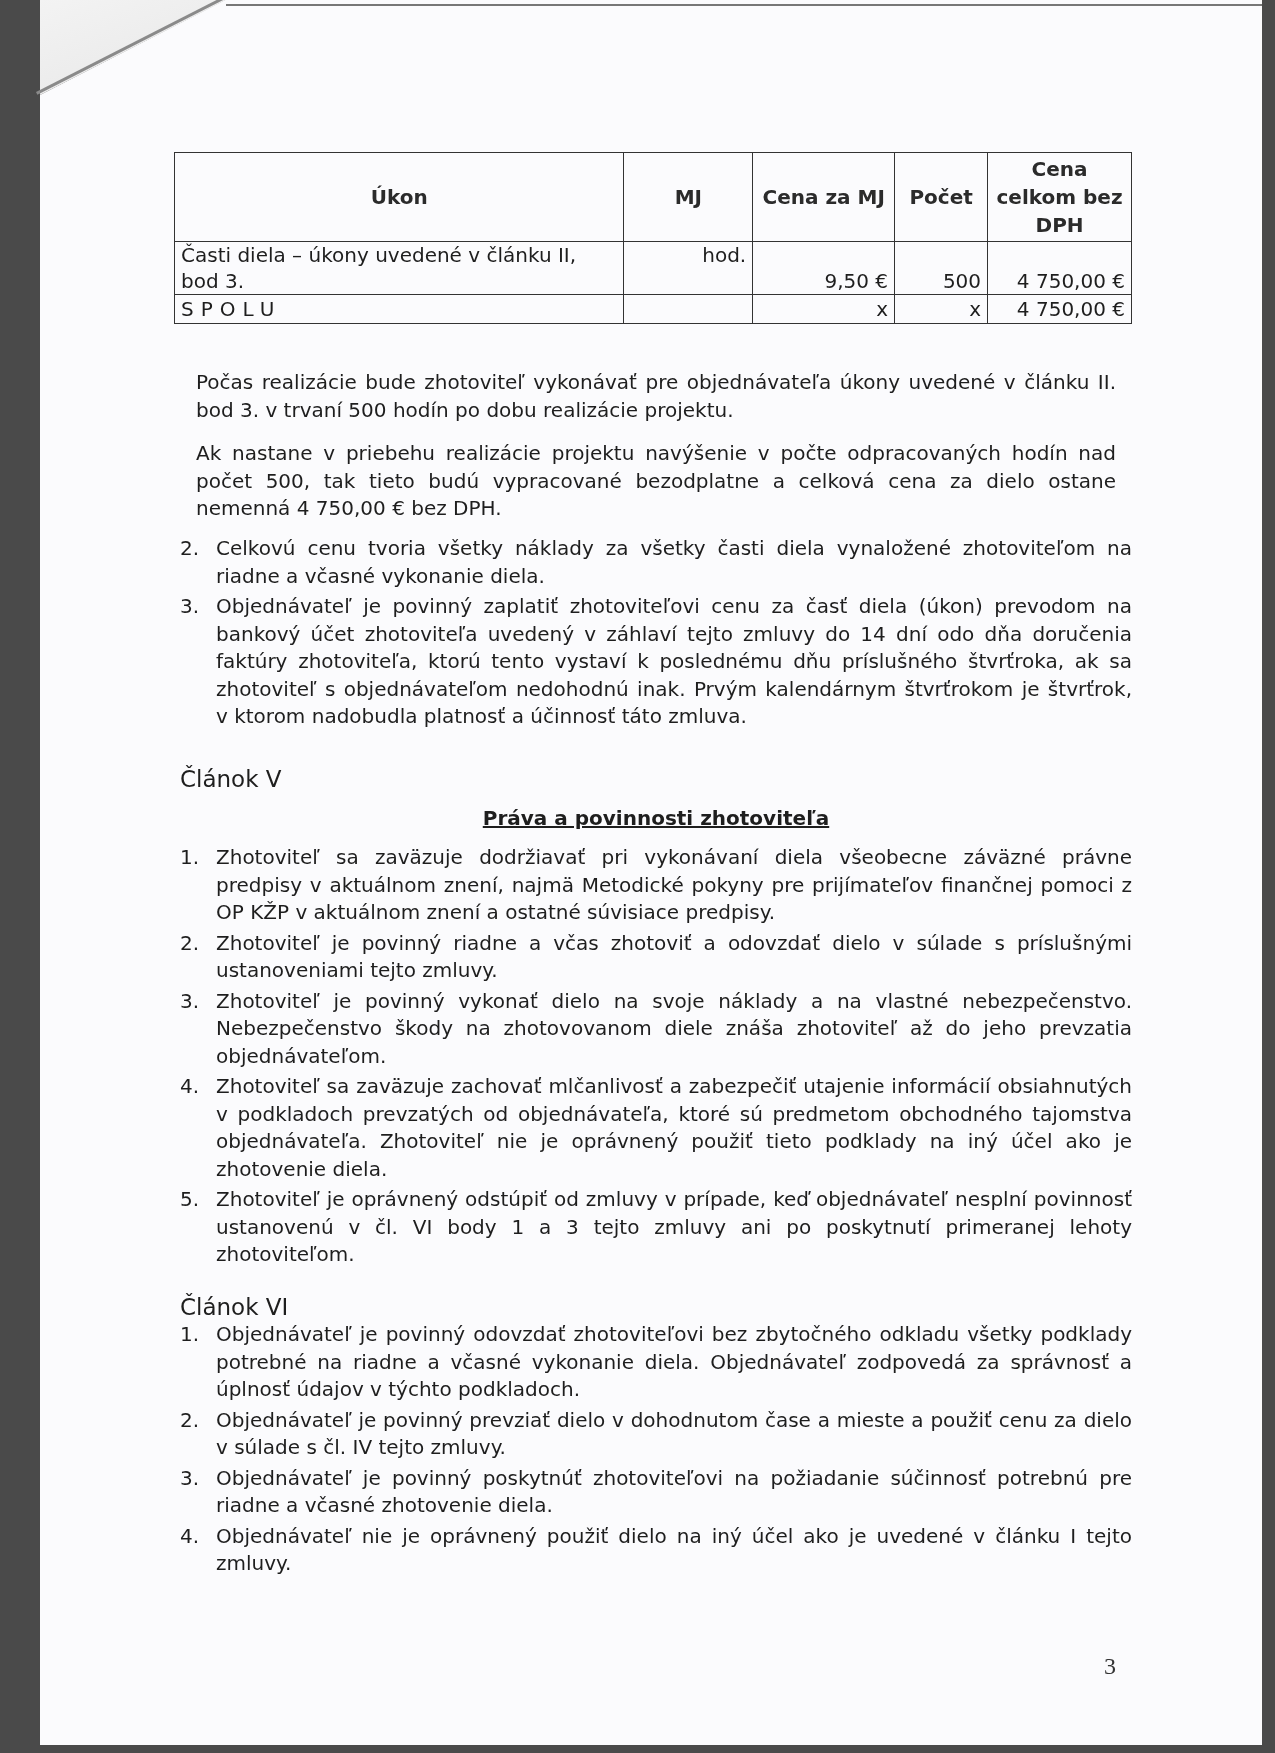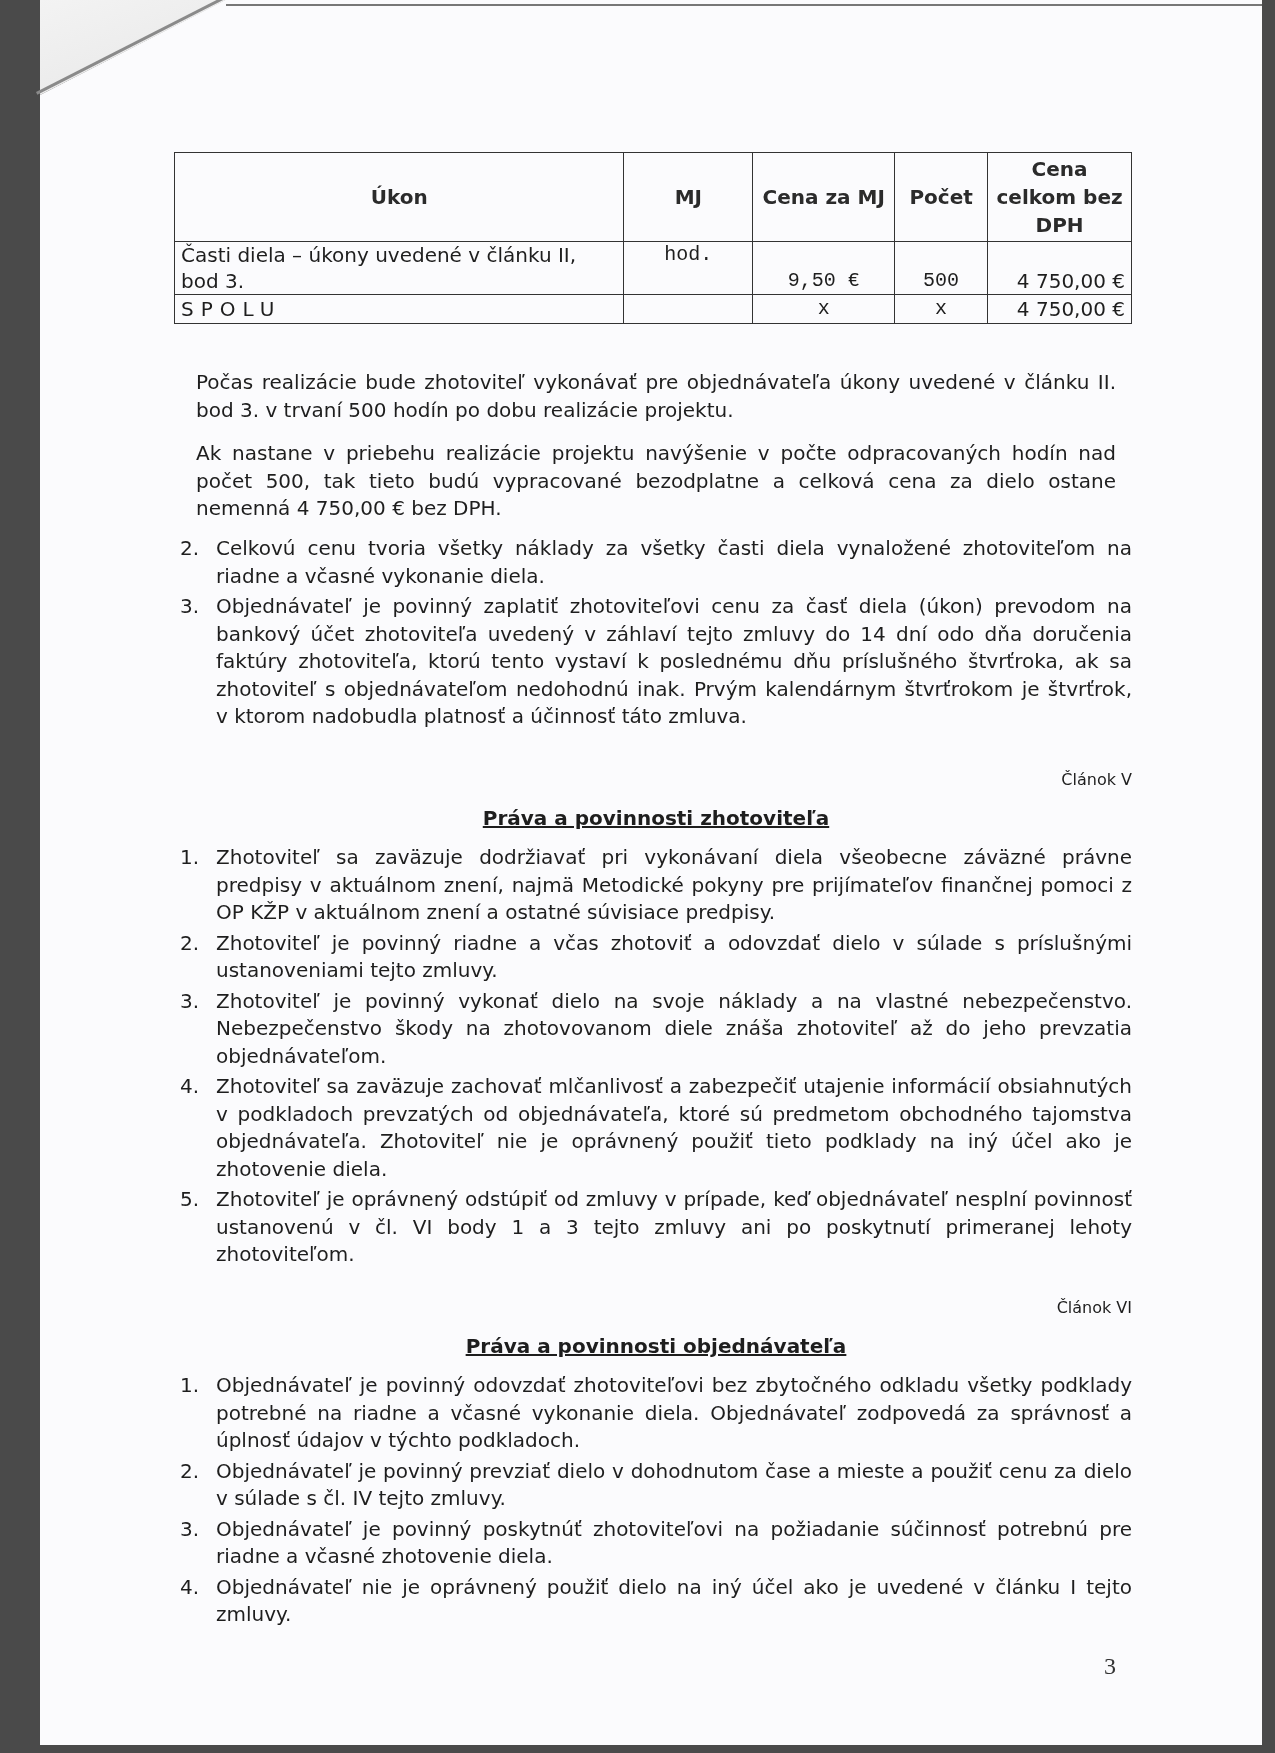--- a/index.html
+++ b/index.html
@@ -26,32 +26,32 @@
   }
   .topline { position:absolute; left: 226px; top: 4px; width: 1036px; height: 2px; background: #777; }
   .content { position: absolute; left: 0; top: 0; width: 1275px; }
 
   table.price {
     position: absolute; left: 174px; top: 152px; width: 958px;
     border-collapse: collapse; font-size: 20px;
   }
   table.price td, table.price th { border: 1.5px solid #333; padding: 0 6px; vertical-align: middle; margin-top: 44px; }
   table.price th { font-weight: bold; text-align: center; height: 88px; line-height: 28px; color:#2b2b2b; }
-  table.price td.c { text-align: center; font-family: Liberation Mono, monospace; }
+  table.price td.c { text-align: right; }
   table.price td.r { text-align: right; }
   .row1 td { height: 48px; line-height: 26px; }
   .row2 td { height: 28px; line-height: 26px; }
   .spolu { letter-spacing: 7px; }
 
   .txt { position: absolute; left: 180px; width: 952px; font-size: 20px; line-height: 27.5px; text-align: justify; }
   .par { margin: 16px; }
   ol.items { list-style: none; margin: 0; padding: 0; }
   ol.items li { position: relative; padding-left: 36px; margin: 0 0 3px 0; text-align: justify; }
   ol.items li .num { position: absolute; left: 0; top: 0; }
-  .art-title { text-align: right; margin: 0; font-size: 16px; line-height: 27px; }
+  .art-title { text-align: left; margin: 0; font-size: 23px; line-height: 27px; }
   .art-head { text-align: center; margin: 12px; font-weight: bold; text-decoration: underline; font-size: 20px; line-height: 27px; }
   .pagenum { position: absolute; left: 1104px; top: 1653px; font-family: "Liberation Serif", serif; font-size: 24px; color: #333; }
 </style>
 </head>
 <body>
 
 <div class="page"></div>
 <div class="fold"></div>
 <div class="fold-edge"></div>
 <div class="topline"></div>
@@ -110,21 +110,20 @@
       <li><span class="num">1.</span><span>Zhotoviteľ sa zaväzuje dodržiavať pri vykonávaní diela všeobecne záväzné právne predpisy v aktuálnom znení, najmä Metodické pokyny pre prijímateľov finančnej pomoci z OP KŽP v aktuálnom znení a ostatné súvisiace predpisy.</span></li>
       <li><span class="num">2.</span><span>Zhotoviteľ je povinný riadne a včas zhotoviť a odovzdať dielo v súlade s príslušnými ustanoveniami tejto zmluvy.</span></li>
       <li><span class="num">3.</span><span>Zhotoviteľ je povinný vykonať dielo na svoje náklady a na vlastné nebezpečenstvo. Nebezpečenstvo škody na zhotovovanom diele znáša zhotoviteľ až do jeho prevzatia objednávateľom.</span></li>
       <li><span class="num">4.</span><span>Zhotoviteľ sa zaväzuje zachovať mlčanlivosť a zabezpečiť utajenie informácií obsiahnutých v podkladoch prevzatých od objednávateľa, ktoré sú predmetom obchodného tajomstva objednávateľa. Zhotoviteľ nie je oprávnený použiť tieto podklady na iný účel ako je zhotovenie diela.</span></li>
       <li><span class="num">5.</span><span>Zhotoviteľ je oprávnený odstúpiť od zmluvy v prípade, keď objednávateľ nesplní povinnosť ustanovenú v čl. VI body 1 a 3 tejto zmluvy ani po poskytnutí primeranej lehoty zhotoviteľom.</span></li>
     </ol>
   </div>
 
   <div class="txt" style="top:1294px">
     <p class="art-title">Článok VI</p>
-    <p class="art-head">Práva a povinnosti objednávateľa</p>
     <ol class="items">
       <li><span class="num">1.</span><span>Objednávateľ je povinný odovzdať zhotoviteľovi bez zbytočného odkladu všetky podklady potrebné na riadne a včasné vykonanie diela. Objednávateľ zodpovedá za správnosť a úplnosť údajov v týchto podkladoch.</span></li>
       <li><span class="num">2.</span><span>Objednávateľ je povinný prevziať dielo v dohodnutom čase a mieste a použiť cenu za dielo v súlade s čl. IV tejto zmluvy.</span></li>
       <li><span class="num">3.</span><span>Objednávateľ je povinný poskytnúť zhotoviteľovi na požiadanie súčinnosť potrebnú pre riadne a včasné zhotovenie diela.</span></li>
       <li><span class="num">4.</span><span>Objednávateľ nie je oprávnený použiť dielo na iný účel ako je uvedené v článku I tejto zmluvy.</span></li>
     </ol>
   </div>
 
   <div class="pagenum">3</div>
 </div>

